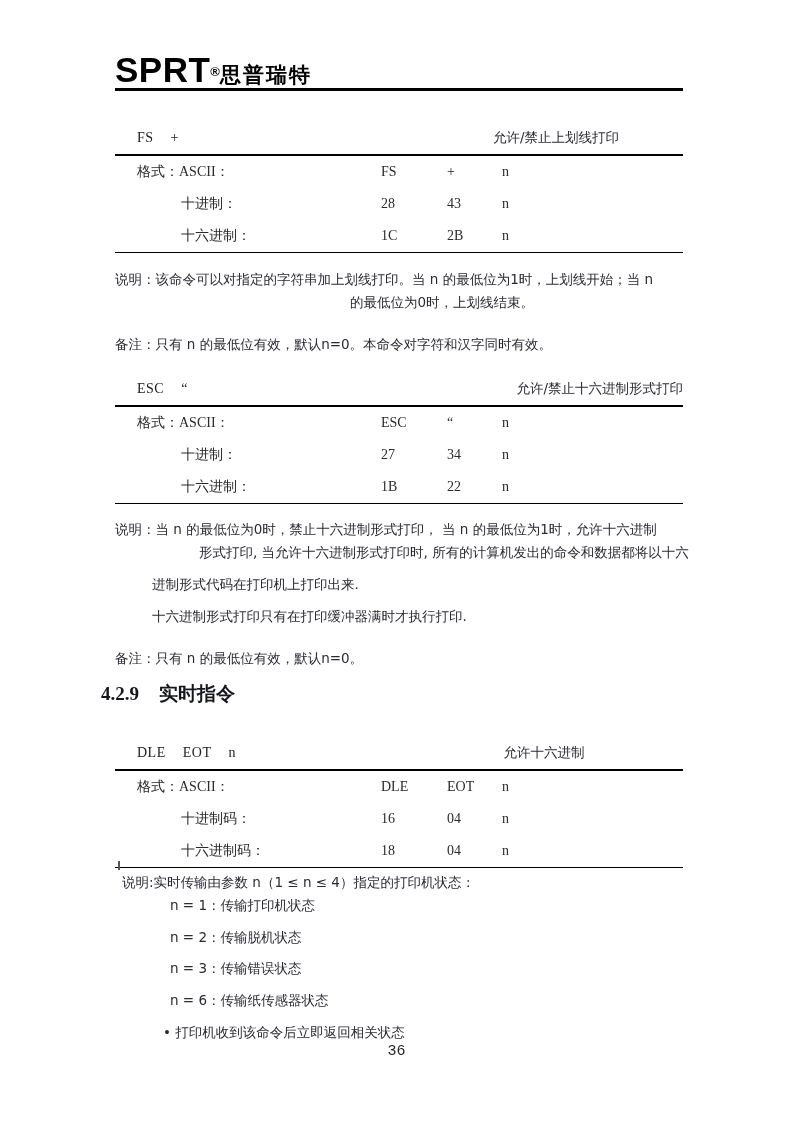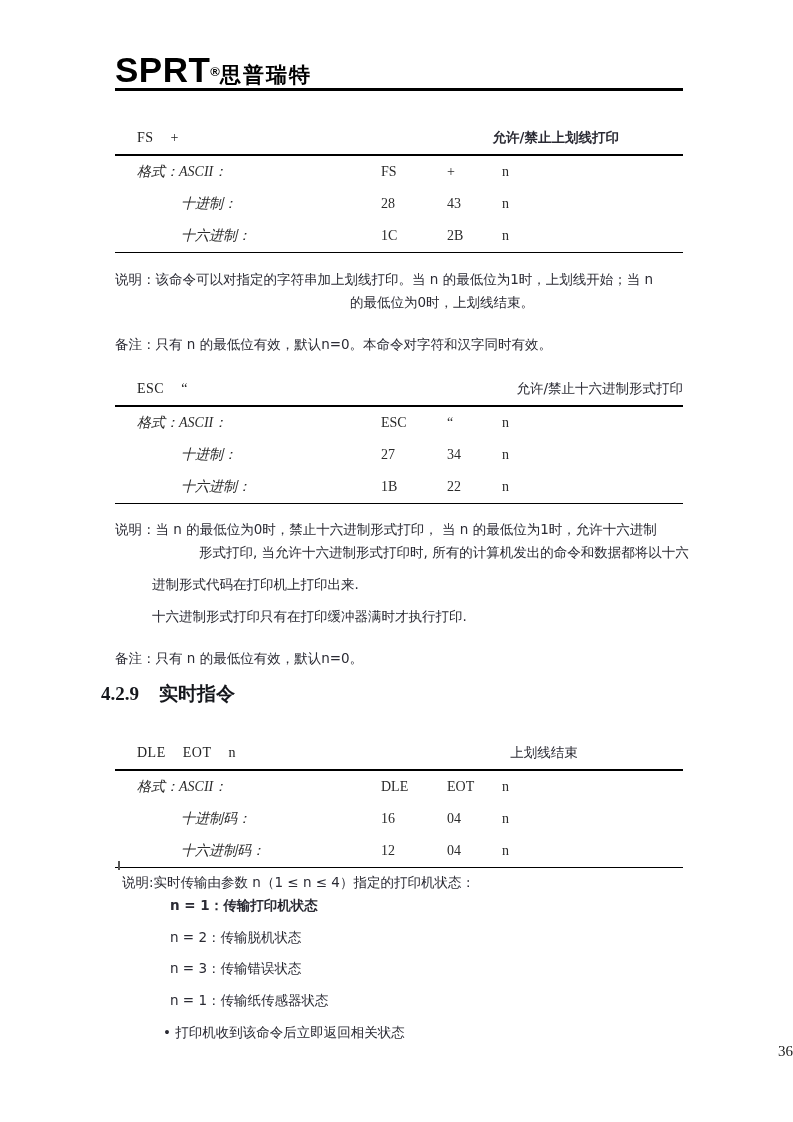--- a/index.html
+++ b/index.html
@@ -105,21 +105,21 @@
   }
   .cmd-desc-right {
     position: absolute;
     top: 1px;
     font-family: "DejaVu Sans", sans-serif;
     font-size: 13.5px;
     color: #2a2a33;
     white-space: nowrap;
   }
   .cmd-desc-right.r-flush { right: 0; }
-  .cmd-desc-right.r-inset { right: 64px; font-weight: bold; }
+  .cmd-desc-right.r-inset { right: 64px; }
   .cmd-desc-right.r-center { right: 0; width: 100%; text-align: center; padding-left: 290px; box-sizing: border-box; }
 
   .rule {
     width: 100%;
     height: 1.6px;
     background: #000;
   }
 
   .fmt-table {
     width: 100%;
@@ -127,21 +127,21 @@
     font-family: "Liberation Serif", serif;
     font-size: 14px;
     color: #222;
   }
   .fmt-table td {
     padding: 0;
     height: 32px;
     vertical-align: middle;
     color: #2b2b2b;
   }
-  .col-label   { width: 200px; padding-left: 22px !important; white-space: nowrap; font-style: italic; }
+  .col-label   { width: 200px; padding-left: 22px !important; white-space: nowrap; }
   .col-label.indent { padding-left: 66px !important; }
   .col-a { width: 66px; }
   .col-b { width: 55px; }
   .col-c { width: 60px; }
   .col-rest { }
 
   .para {
     position: absolute;
     left: 115px;
     width: 580px;
@@ -178,22 +178,22 @@
     position: absolute;
     width: 1.5px;
     height: 9px;
     background: #555;
   }
 
   .page-no {
     position: absolute;
     left: 0;
     width: 793px;
-    text-align: right;
-    font-family: Liberation Serif, serif;
+    text-align: center;
+    font-family: Liberation Mono, monospace;
     font-size: 15px;
     color: #222;
   }
 </style>
 </head>
 <body>
 
 <div class="page">
 
   <div class="header">
@@ -287,55 +287,55 @@
 
   <div class="section-head" style="top:681px;">
     <span class="num">4.2.9</span><span class="gap"></span><span>实时指令</span>
   </div>
 
   <div class="cmd-block" style="top:743px;">
     <div class="cmd-titlerow">
       <div class="cmd-name">
         <span>DLE</span><span class="sp"></span><span>EOT</span><span class="sp"></span><span>n</span>
       </div>
-      <div class="cmd-desc-right r-center">上划线结束</div>
+      <div class="cmd-desc-right r-center">允许十六进制</div>
     </div>
     <div class="rule"></div>
     <table class="fmt-table">
       <tbody>
           <tr>
         <td class="col-label">格式：ASCII：</td>
         <td class="col-a">DLE</td>
         <td class="col-b">EOT</td>
         <td class="col-c">n</td>
         <td class="col-rest"></td>
       </tr>
       <tr>
         <td class="col-label indent">十进制码：</td>
         <td class="col-a">16</td>
         <td class="col-b">04</td>
         <td class="col-c">n</td>
         <td class="col-rest"></td>
       </tr>
       <tr>
         <td class="col-label indent">十六进制码：</td>
-        <td class="col-a">12</td>
+        <td class="col-a">18</td>
         <td class="col-b">04</td>
         <td class="col-c">n</td>
         <td class="col-rest"></td>
       </tr>
     </tbody>
       </table>
     <div class="rule"></div>
   </div>
 
   <div class="tick" style="left:118px; top:861px;"></div>
 
   <div class="para ind1" style="top:866px; left:122px;">说明:实时传输由参数 n（1 ≤ n ≤ 4）指定的打印机状态：</div>
-  <div class="para ind3" style="top:899px;font-weight:bold;">n = 1：传输打印机状态</div>
+  <div class="para ind3" style="top:899px;">n = 1：传输打印机状态</div>
   <div class="para ind3" style="top:931px;">n = 2：传输脱机状态</div>
   <div class="para ind3" style="top:962px;">n = 3：传输错误状态</div>
-  <div class="para ind3" style="top:994px;">n = 1：传输纸传感器状态</div>
+  <div class="para ind3" style="top:994px;">n = 6：传输纸传感器状态</div>
   <div class="para ind4" style="top:1026px;">•  打印机收到该命令后立即返回相关状态</div>
 
   <div class="page-no" style="top:1043px;">36</div>
 
 </div>
 
 </body></html>

